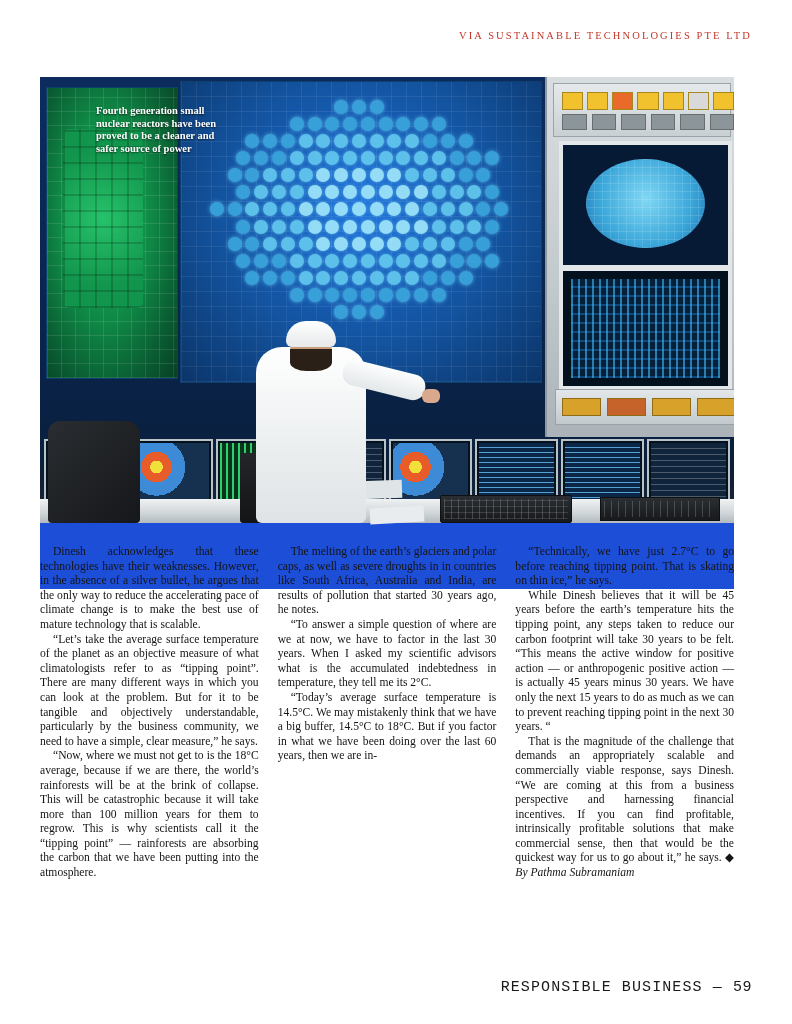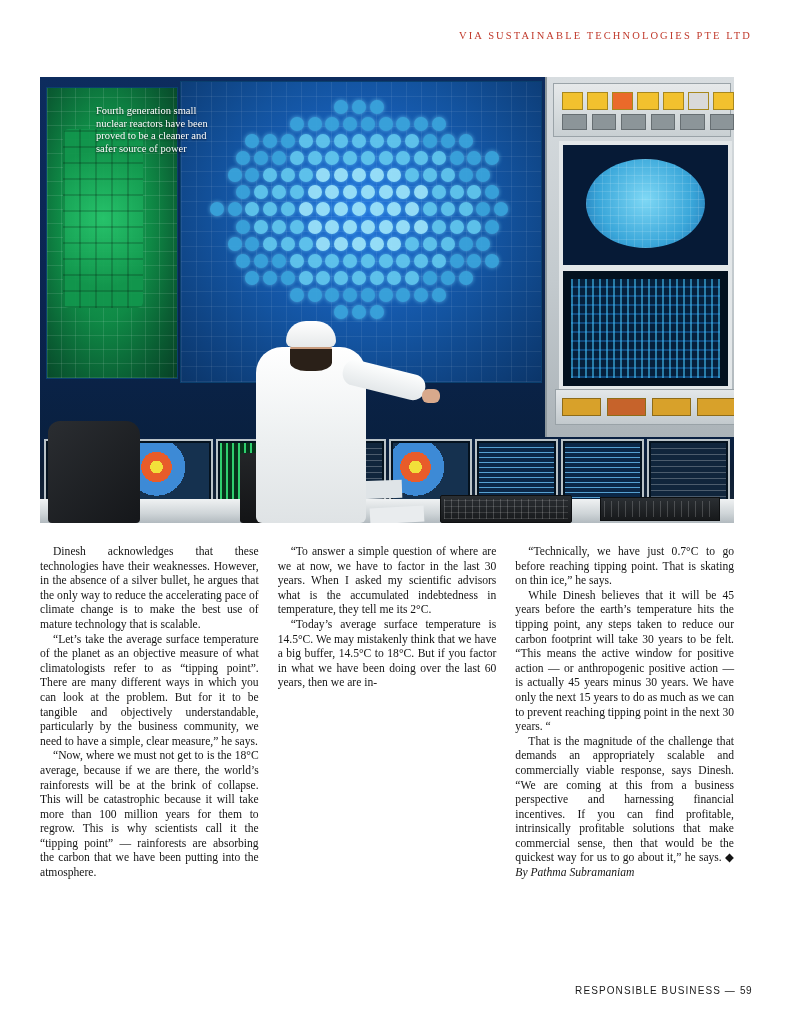--- a/index.html
+++ b/index.html
@@ -33,23 +33,24 @@
     text-transform: uppercase;
     white-space: nowrap;
   }
 
   
   .photo {
     position: absolute;
     left: 40px;
     top: 77px;
     width: 694px;
-    height: 446px;
+    height: 512px;
     overflow: hidden;
-    background: #404040;
+    background: #1d4ed8;
+    font-weight: bold;
   }
   .photo-inner {
     position: absolute;
     inset: 0;
   }
 
   
   .wall {
     position: absolute;
     left: 0; top: 0;
@@ -327,22 +328,22 @@
   }
   .col p { margin: 0; text-indent: 13px; }
   .col p.first { text-indent: 13px; }
   .byline { font-style: italic; }
 
   
   .footer {
     position: absolute;
     right: 40px;
     bottom: 28px;
-    font-family: Liberation Sans, sans-serif;
-    font-size: 10px;
+    font-family: Liberation Mono, monospace;
+    font-size: 15px;
     letter-spacing: 1.1px;
     color: #1a1a1a;
     text-transform: uppercase;
     white-space: nowrap;
   }
   .footer .pg { letter-spacing: 0.5px; }
 </style>
 </head>
 <body>
 
@@ -580,25 +581,26 @@
     <div class="photo-caption">Fourth generation small nuclear reactors have been proved to be a cleaner and safer source of power</div>
   </div>
 
   <div class="columns">
     <div class="col">
       <p class="first">Dinesh acknowledges that these technologies have their weaknesses. However, in the absence of a silver bullet, he argues that the only way to reduce the accelerating pace of climate change is to make the best use of mature technology that is scalable.</p>
       <p>“Let’s take the average surface temperature of the planet as an objective measure of what climatologists refer to as “tipping point”. There are many different ways in which you can look at the problem. But for it to be tangible and objectively understandable, particularly by the business community, we need to have a simple, clear measure,” he says.</p>
       <p>“Now, where we must not get to is the 18°C average, because if we are there, the world’s rainforests will be at the brink of collapse. This will be catastrophic because it will take more than 100 million years for them to regrow. This is why scientists call it the “tipping point” — rainforests are absorbing the carbon that we have been putting into the atmosphere.</p>
     </div>
     <div class="col">
+      <p>The melting of the earth’s glaciers and polar caps, as well as severe droughts in in countries like South Africa, Australia and India, are results of pollution that started 30 years ago, he notes.</p>
       <p>“To answer a simple question of where are we at now, we have to factor in the last 30 years. When I asked my scientific advisors what is the accumulated indebtedness in temperature, they tell me its 2°C.</p>
       <p>“Today’s average surface temperature is 14.5°C. We may mistakenly think that we have a big buffer, 14.5°C to 18°C. But if you factor in what we have been doing over the last 60 years, then we are in-</p>
     </div>
     <div class="col">
-      <p>“Technically, we have just 0.7°C to go before reaching tipping point. That is skating on thin ice,” he says.</p>
+      <p>“Technically, we have just 2.7°C to go before reaching tipping point. That is skating on thin ice,” he says.</p>
       <p>While Dinesh believes that it will be 45 years before the earth’s temperature hits the tipping point, any steps taken to reduce our carbon footprint will take 30 years to be felt. “This means the active window for positive action — or anthropogenic positive action — is actually 45 years minus 30 years. We have only the next 15 years to do as much as we can to prevent reaching tipping point in the next 30 years. “</p>
       <p><span>That is the magnitude of the challenge that demands an appropriately scalable and commercially viable response, says Dinesh. “We are coming at this from a business perspective and harnessing financial incentives. If you can find profitable, intrinsically profitable solutions that make commercial sense, then that would be the quickest way for us to go about it,” he says. ◆ </span><span class="byline">By Pathma Subramaniam</span></p>
     </div>
   </div>
 
   <div class="footer">
     <span>RESPONSIBLE BUSINESS —</span>
     <span class="pg">59</span>
   </div>
 

